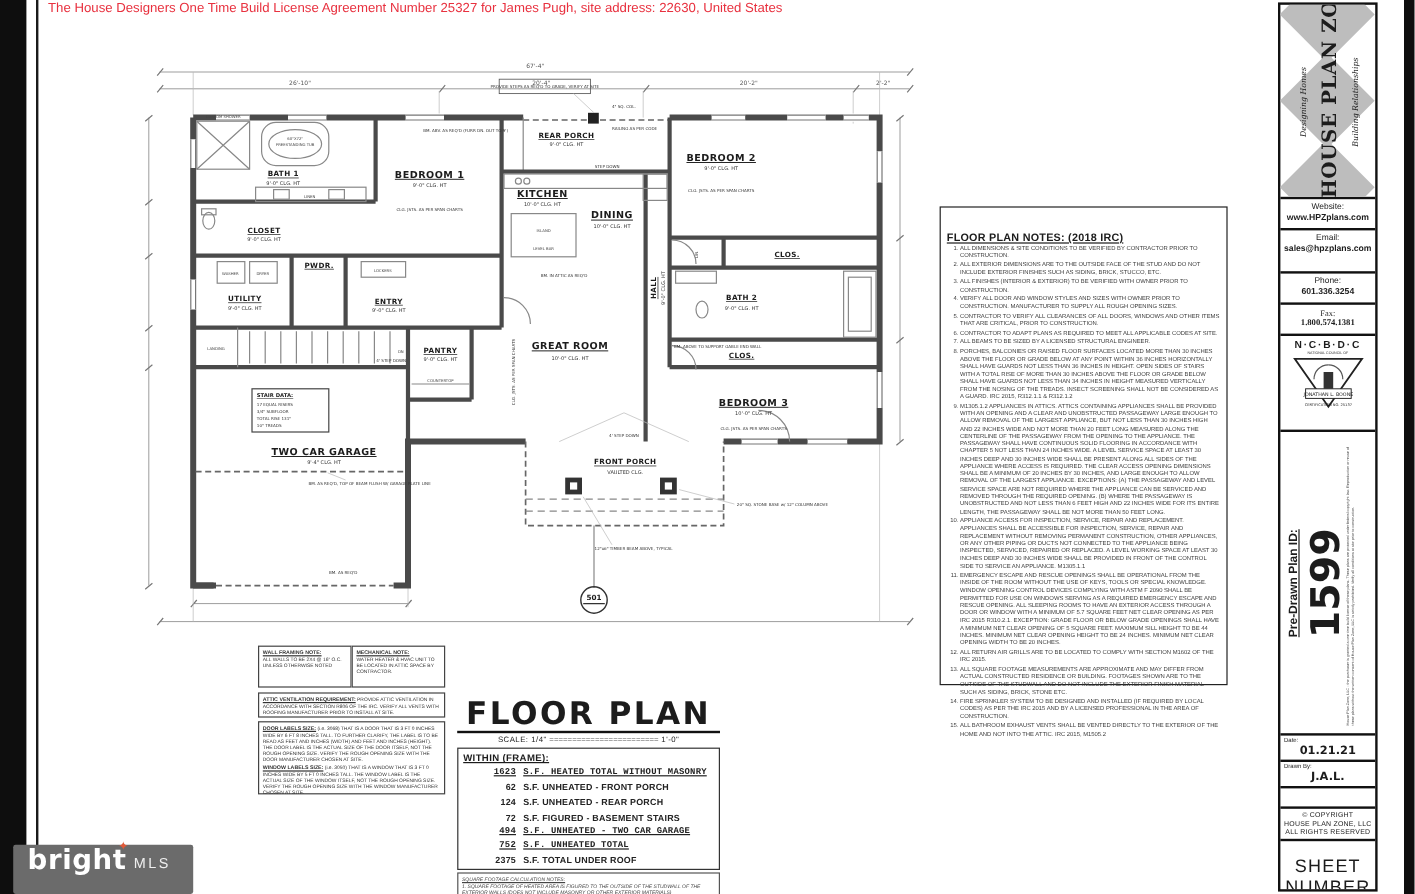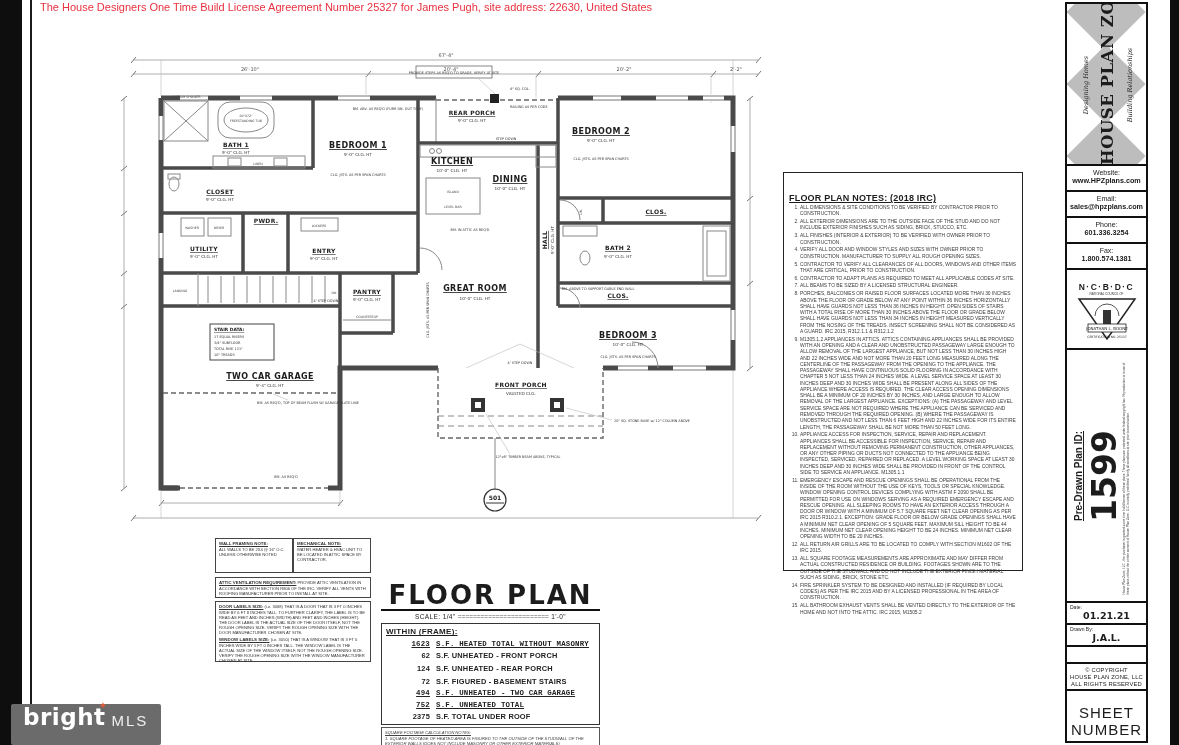--- a/index.html
+++ b/index.html
@@ -64,21 +64,21 @@
   #tb-brand{height:162px;}
   .diamond{position:absolute;width:56px;height:56px;background:#bdbdbd;left:11px;
            transform:rotate(45deg);}
   .rot{position:absolute;transform:rotate(-90deg);white-space:nowrap;}
   #brand-name{width:160px;height:20px;left:-39px;top:71px;font-family:"DejaVu Serif",serif;
               font-weight:bold;font-size:16.5px;letter-spacing:.5px;text-align:center;line-height:20px;}
   .tagline{width:120px;height:10px;font-family:"DejaVu Serif",serif;font-style:italic;
            font-size:6.5px;text-align:center;line-height:10px;color:#222;}
   #tag-left{left:-41px;top:76px;}
   #tag-right{left:3px;top:76px;}
-  #tb-ncbdc{height:80px;padding-top:12px;}
+  #tb-ncbdc{height:80px;padding-top:2px;}
   #ncbdc-letters{font-size:8.5px;font-weight:bold;letter-spacing:1.5px;}
   #ncbdc-sub{font-size:3px;color:#333;}
   #tb-planid{height:253px;border-bottom:2px solid #111;}
   #planid-label{width:200px;height:14px;left:-88px;top:119px;font-size:10px;font-weight:bold;
                 text-decoration:underline;text-align:center;line-height:14px;}
   #planid-value{width:140px;height:44px;left:-32px;top:104px;font-size:33px;font-weight:bold;
                 text-align:center;line-height:44px;font-family:"DejaVu Sans",sans-serif;}
   #planid-disc{width:237px;height:26px;left:-50px;top:113px;font-size:3.1px;line-height:1.25;
                color:#444;text-align:left;white-space:normal;}
   .tb-small{height:22px;text-align:left;}
@@ -90,21 +90,21 @@
   #tb-sheet{border-bottom:none;flex:1;}
   #sheet-label{font-size:15px;letter-spacing:1px;margin-top:13px;}
   #sheet-num{font-size:46px;font-weight:bold;line-height:1;font-family:"DejaVu Sans",sans-serif;}
 
   
   #bright{position:absolute;left:11px;top:704px;width:150px;height:41px;background:#6b6b6b;
           border-radius:2px;display:flex;align-items:flex-start;padding-left:12px;box-sizing:border-box;}
   #bright .word{color:#fff;font-size:23px;font-weight:bold;font-family:"DejaVu Sans",sans-serif;
                 letter-spacing:.5px;position:relative;}
   #bright .star{position:absolute;top:-4px;right:-2px;color:#e05a3a;font-size:10px;}
-  #bright .mls{color:#efefef;font-size:15px;letter-spacing:2px;margin-left:6px;margin-top:8px;}
+  #bright .mls{color:#efefef;font-size:12px;letter-spacing:2px;margin-left:6px;margin-top:8px;}
 </style>
 </head>
 <body>
 
 <div id="page">
 
   <div id="left-strip" class="strip"></div>
   <div id="right-strip" class="strip"></div>
   <div id="sheet-border"></div>
 
@@ -420,29 +420,29 @@
       <div class="diamond" style="top:124px;"></div>
       <div id="tag-left" class="rot tagline">Designing Homes</div>
       <div id="brand-name" class="rot">HOUSE PLAN ZONE</div>
       <div id="tag-right" class="rot tagline">Building Relationships</div>
     </div>
 
     <div class="tb" style="height:26px;">
       <div class="tb-label">Website:</div>
       <div class="tb-value">www.HPZplans.com</div>
     </div>
-    <div class="tb" style="height:26px;">
+    <div class="tb" style="height:36px;">
       <div class="tb-label">Email:</div>
       <div class="tb-value">sales@hpzplans.com</div>
     </div>
     <div class="tb" style="height:26px;">
       <div class="tb-label">Phone:</div>
       <div class="tb-value">601.336.3254</div>
     </div>
-    <div class="tb" style="height:26px;">
+    <div class="tb" style="height:26px;font-family:Liberation Serif, serif;">
       <div class="tb-label">Fax:</div>
       <div class="tb-value">1.800.574.1381</div>
     </div>
 
     <div id="tb-ncbdc" class="tb">
       <div id="ncbdc-letters">N·C·B·D·C</div>
       <div id="ncbdc-sub">NATIONAL COUNCIL OF</div>
       <svg width="62" height="46" viewBox="0 0 62 46">
         <path d="M3,3 H59 L31,43 Z" fill="none" stroke="#222" stroke-width="1.5"></path>
         <path d="M31,8 A12 12 0 0 1 43,20" fill="none" stroke="#555" stroke-width="1"></path>

